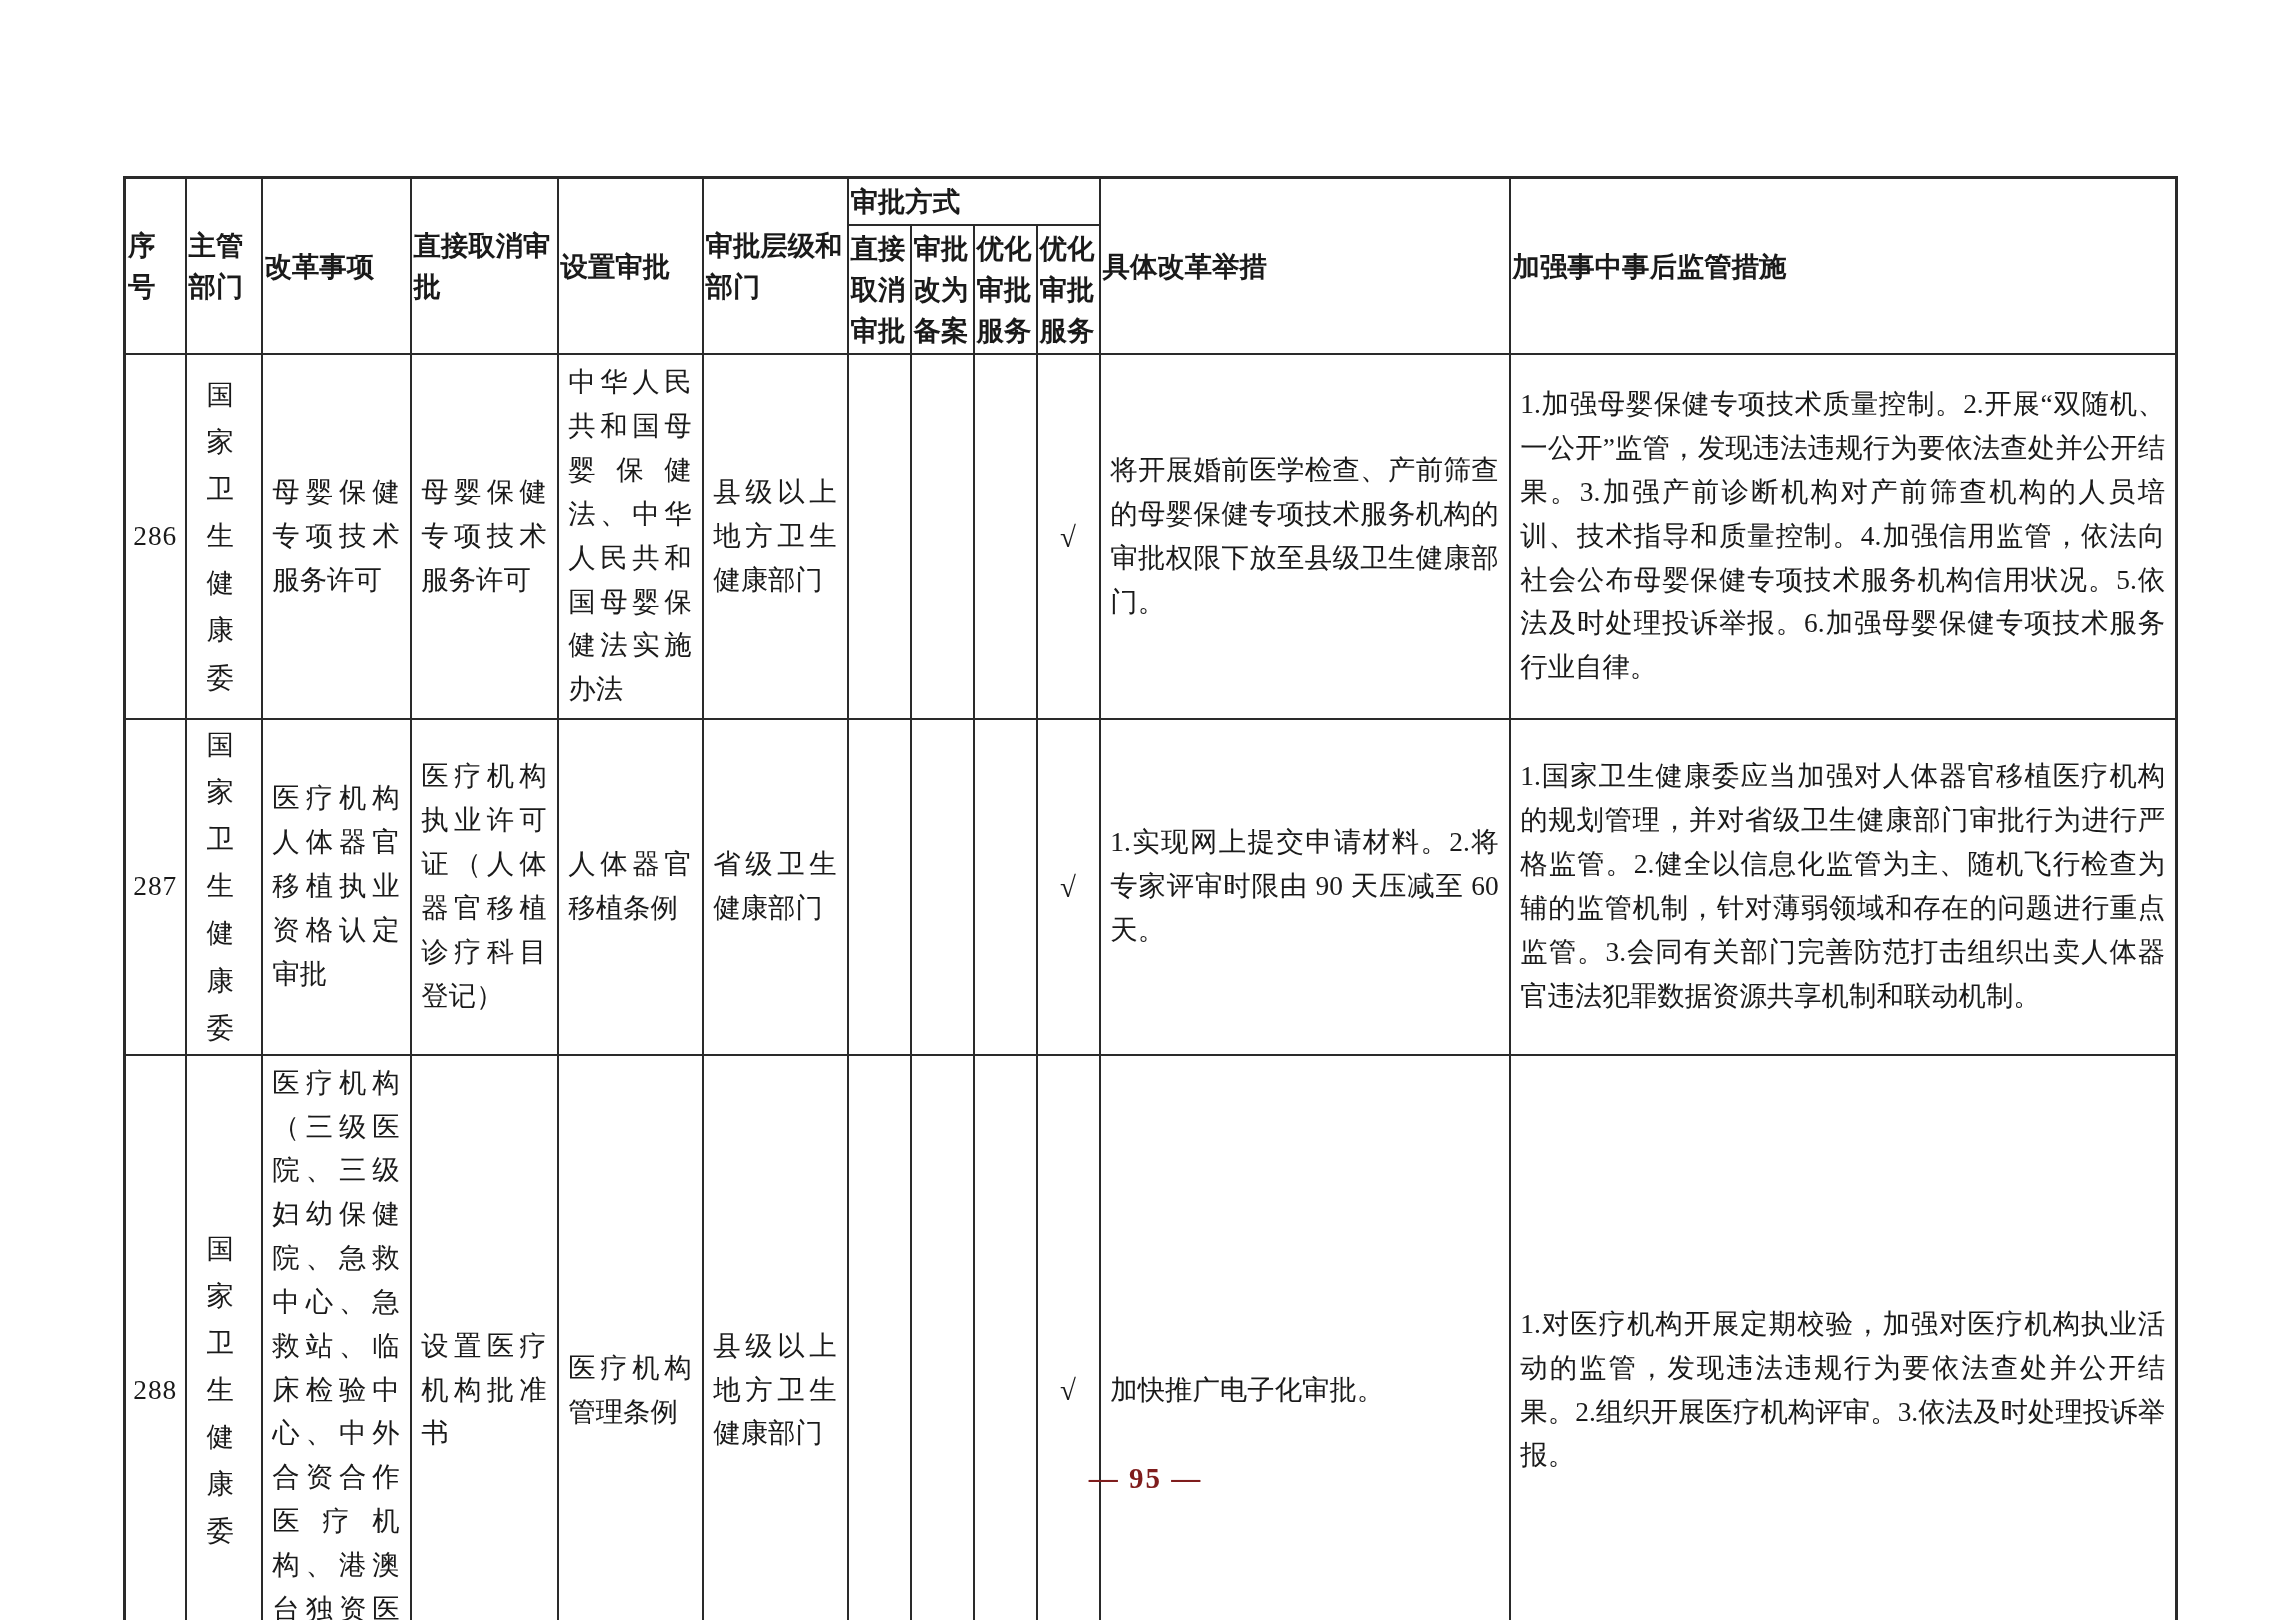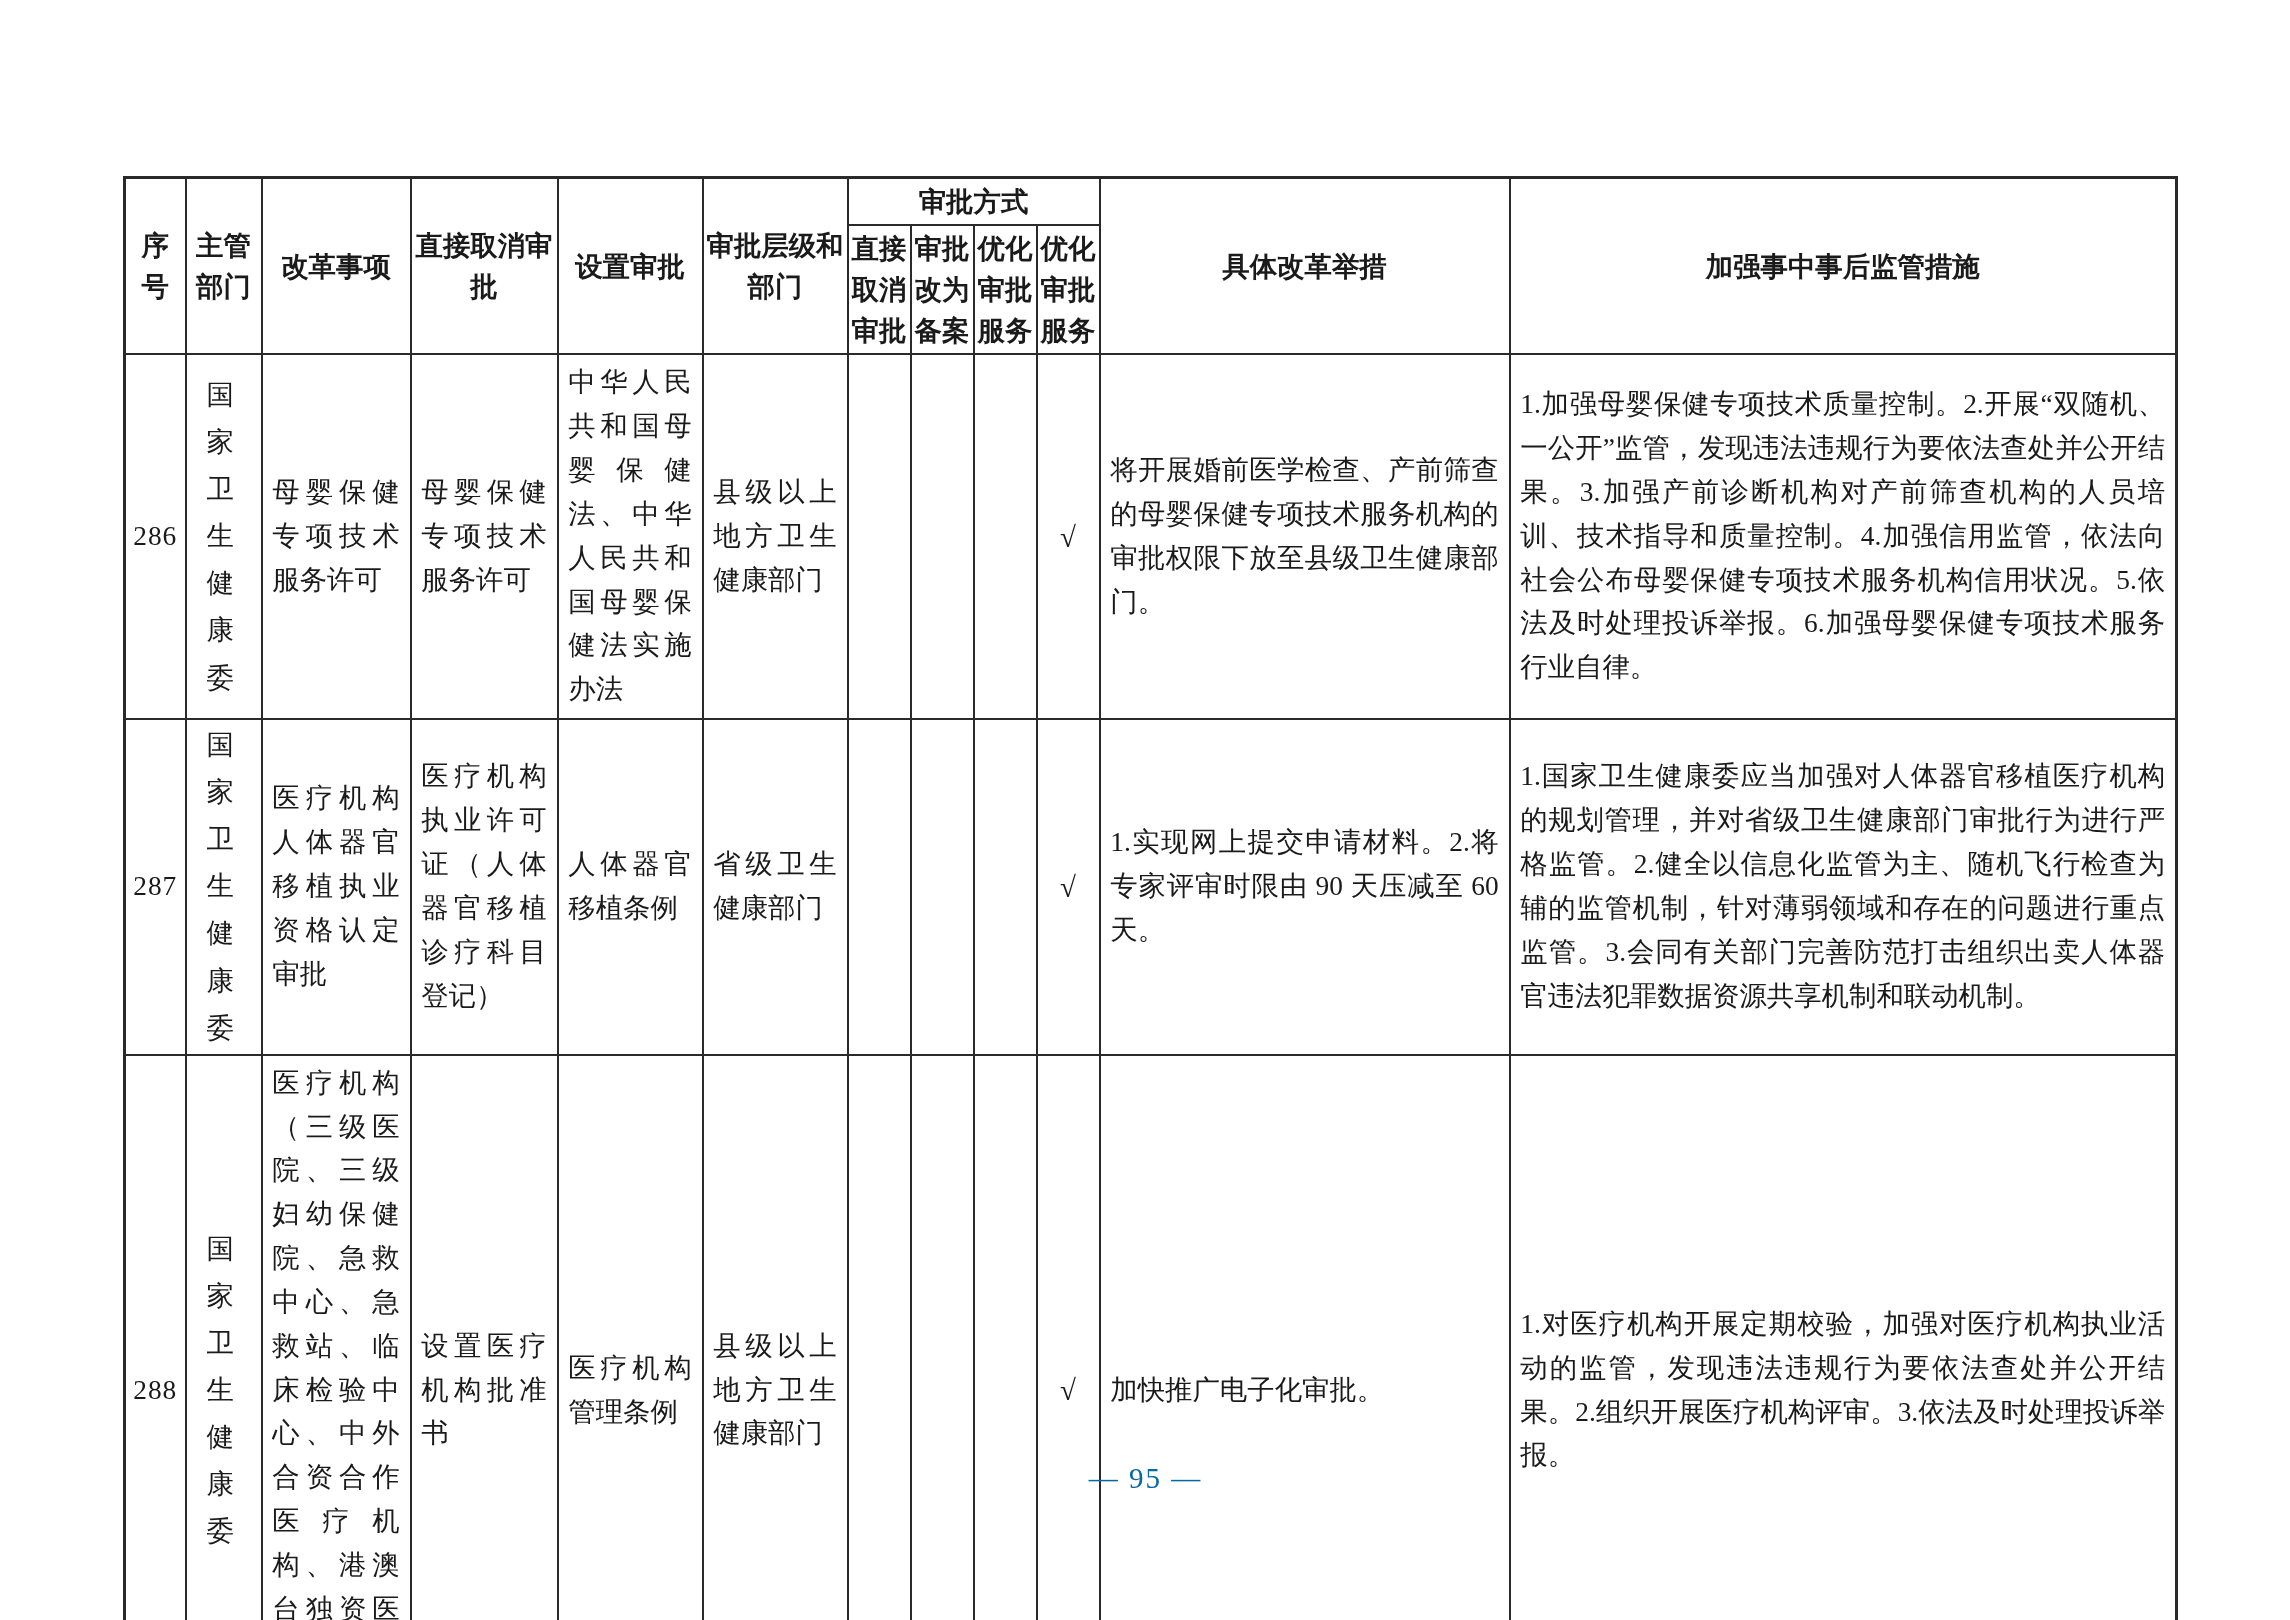--- a/index.html
+++ b/index.html
@@ -30,21 +30,21 @@
     vertical-align: middle;
     font-size: 27.4px;
     line-height: 1.6;
     padding: 5.9px 9.8px;
     word-break: break-all;
     overflow: hidden;
   }
   th {
     font-family: "Liberation Sans", "DejaVu Sans", sans-serif;
     font-weight: bold;
-    text-align: center;
+    text-align: left;
     line-height: 1.5;
     padding: 2px;
   }
   td.center { text-align: center; padding: 2px; }
   td.just {
     text-align: justify;
     text-align-last: left;
   }
   .vtext {
     display: inline-block;
@@ -56,21 +56,22 @@
   .check { font-size: 29px; }
   .seq-num { letter-spacing: 1px; }
   .page-number {
     position: absolute;
     left: 0;
     width: 100%;
     top: 1462px;
     text-align: center;
     font-size: 29px;
     letter-spacing: 2px;
-    color: #0369a1;
+    color: #7f1d1d;
+    font-weight: bold;
   }
 </style>
 </head>
 <body>
 
 <div class="page">
 
   <table class="doc-table">
     <colgroup>
       <col style="width:61px">

